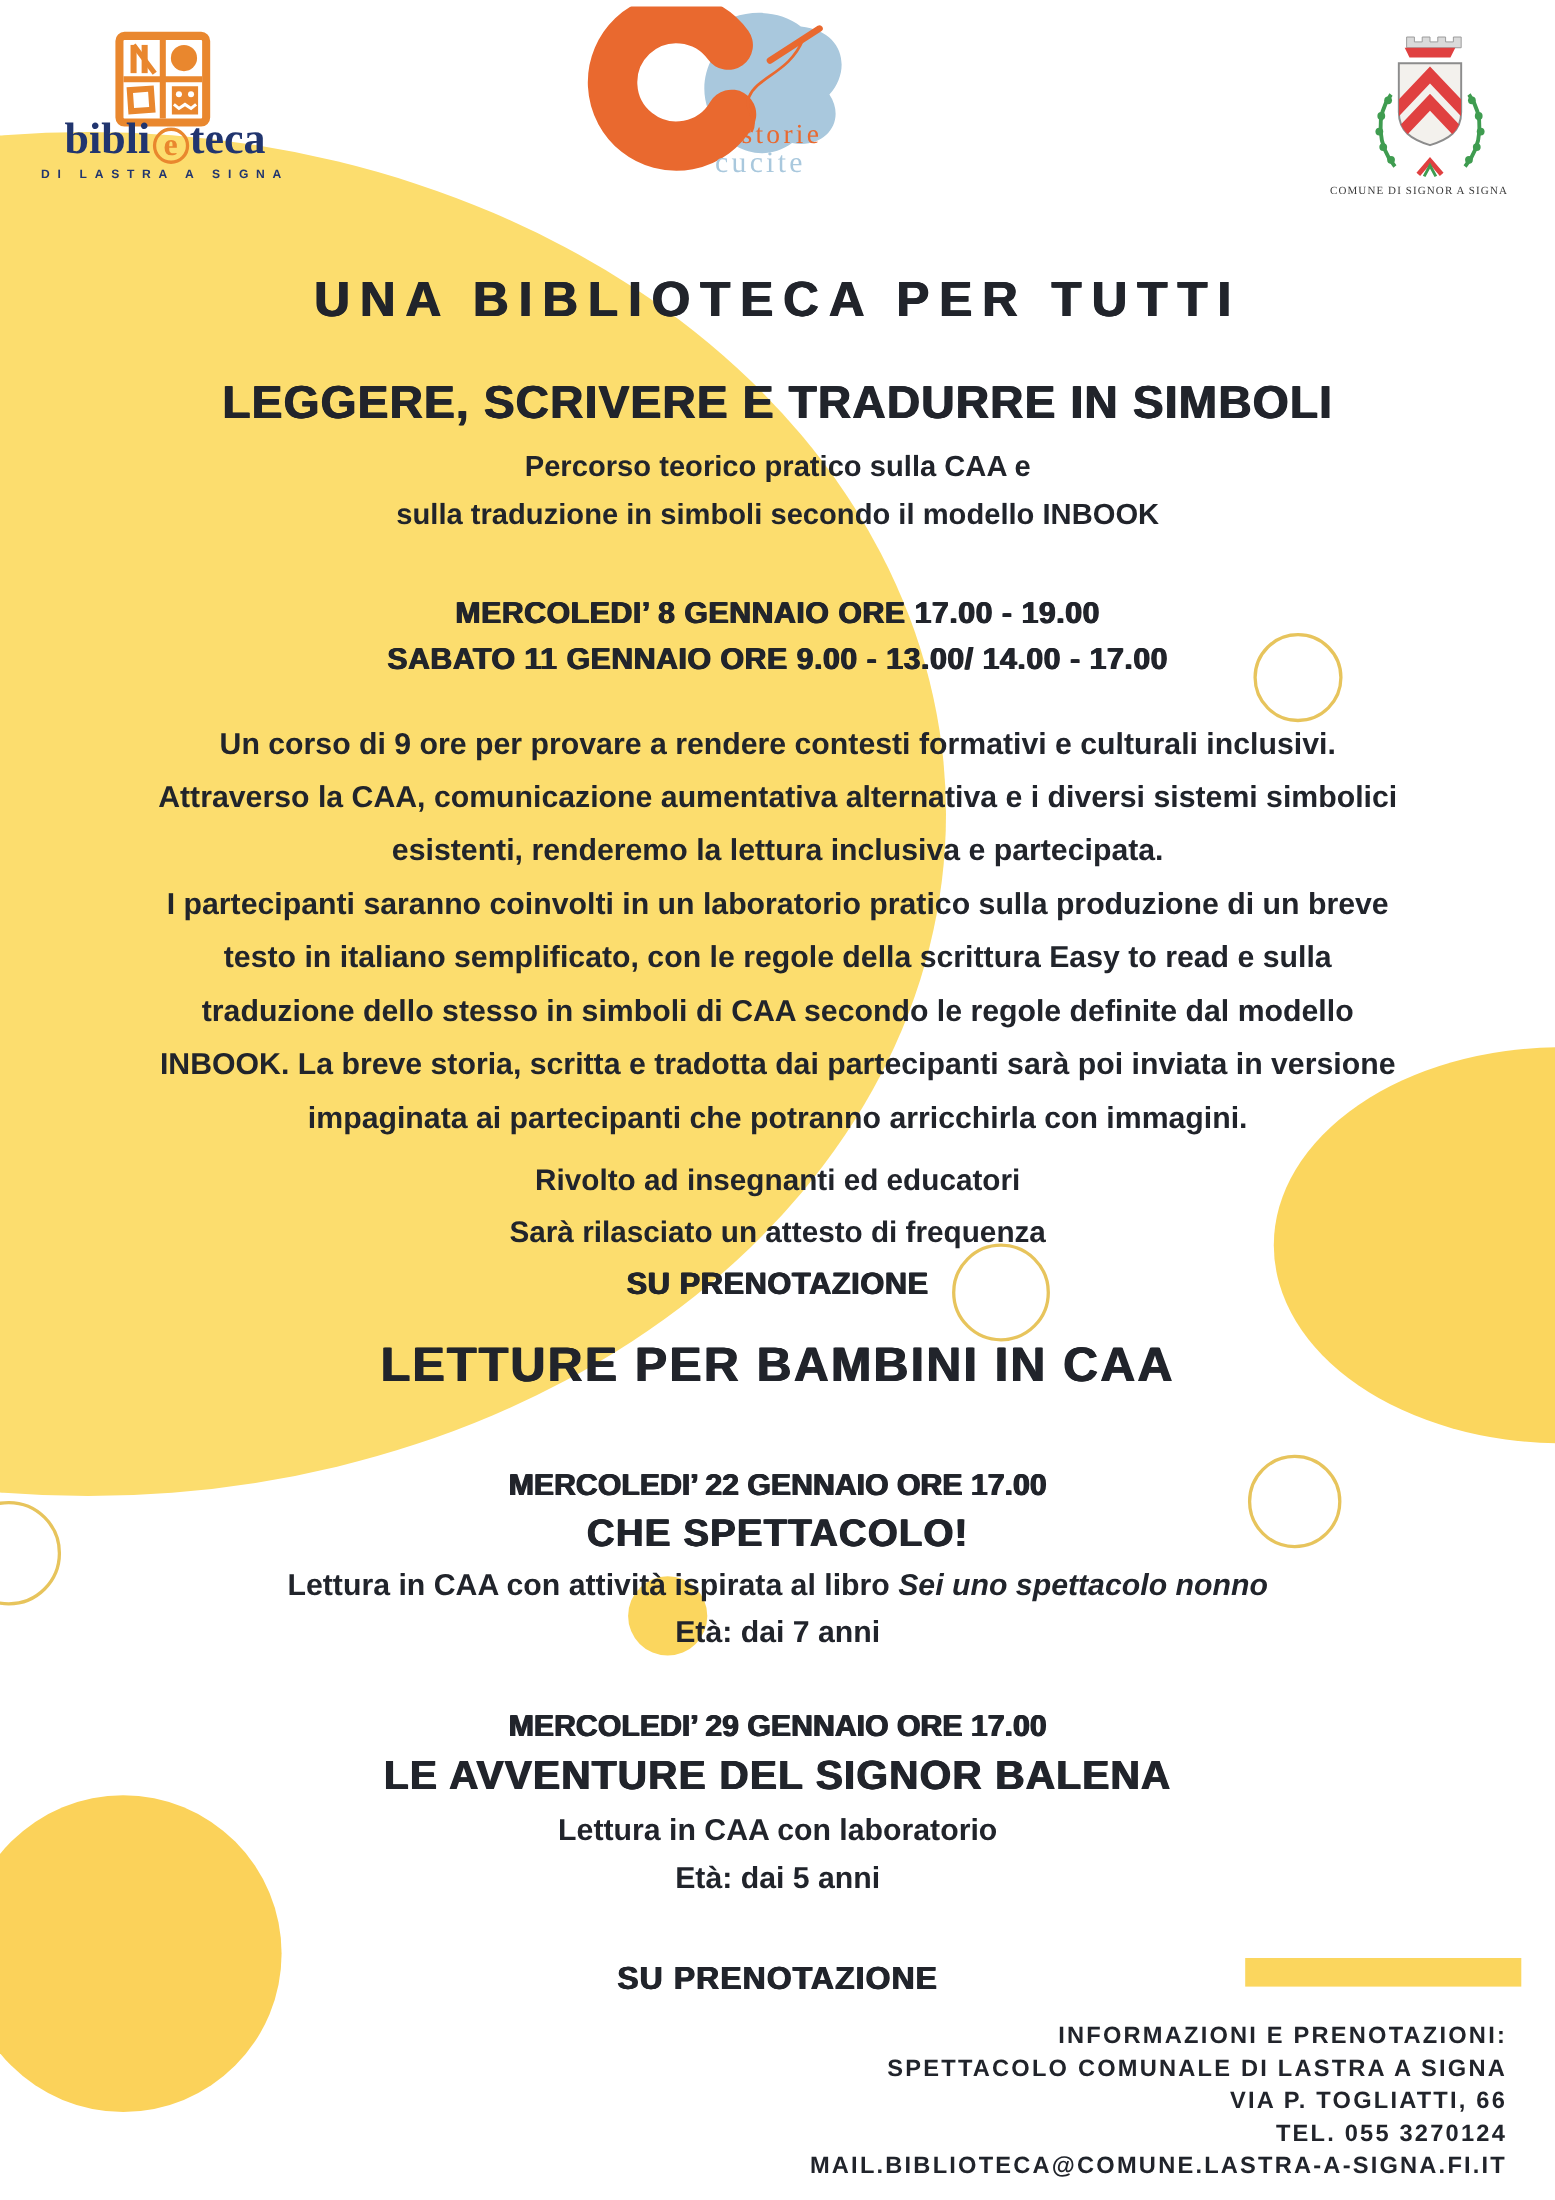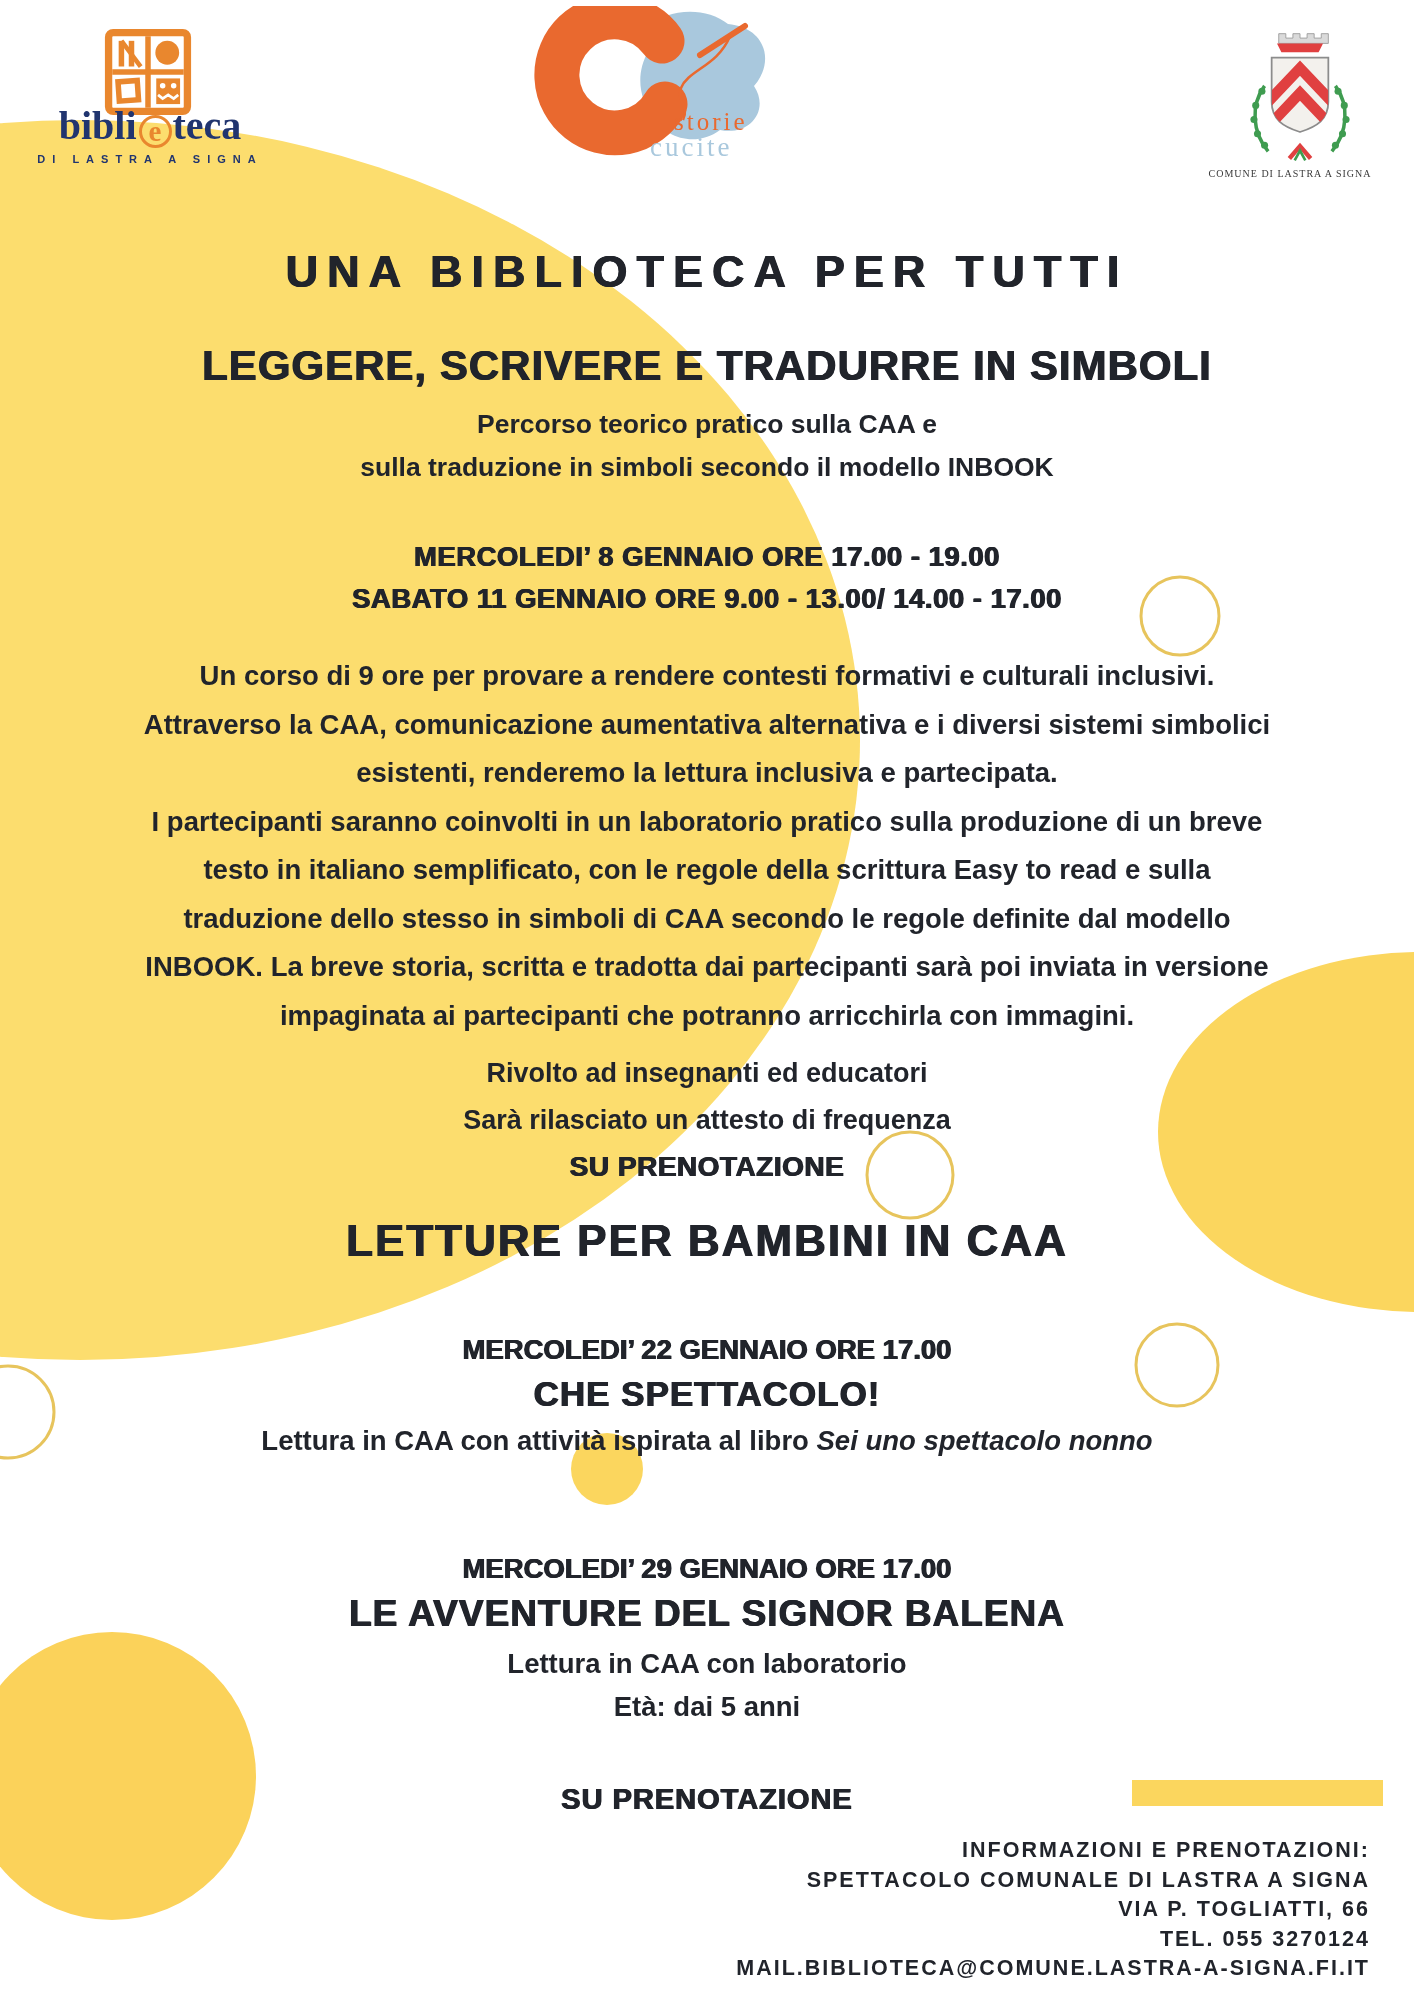--- a/index.html
+++ b/index.html
@@ -102,21 +102,21 @@
         <circle cx="30" cy="141" r="4"></circle>
       <circle cx="113" cy="80" r="4"></circle>
         <circle cx="120" cy="96" r="4"></circle>
         <circle cx="122" cy="112" r="4"></circle>
       <circle cx="118" cy="128" r="4"></circle>
         <circle cx="110" cy="141" r="4"></circle>
     </g>
     <path d="M58 156 L70 142 L82 156" fill="none" stroke-width="5" stroke="#E04040"></path>
     <path d="M64 158 L70 147 L76 158" fill="none" stroke-width="3" stroke="#3F9C50"></path>
   </svg>
-  <div class="abs stemma-caption">COMUNE DI LASTRA A SIGNA</div>
+  <div class="abs stemma-caption">COMUNE DI SIGNOR A SIGNA</div>
 
   <div class="abs ctr hv title" style="top:246px;">UNA BIBLIOTECA PER TUTTI</div>
   <div class="abs ctr hv subtitle" style="top:342px;">LEGGERE, SCRIVERE E TRADURRE IN SIMBOLI</div>
   <div class="abs ctr b intro" style="top:409px;">Percorso teorico pratico sulla CAA e</div>
   <div class="abs ctr b intro" style="top:452px;">sulla traduzione in simboli secondo il modello INBOOK</div>
 
   <div class="abs ctr hv dateline" style="top:541px;">MERCOLEDI’ 8 GENNAIO ORE 17.00 - 19.00</div>
   <div class="abs ctr hv dateline" style="top:583px;">SABATO 11 GENNAIO ORE 9.00 - 13.00/ 14.00 - 17.00</div>
 
   <div class="abs" style="top:652px;left:0;right:0;">
@@ -134,20 +134,21 @@
   <div class="abs ctr b audline" style="top:1105px;">Sarà rilasciato un attesto di frequenza</div>
   <div class="abs ctr hv booking1" style="top:1151px;">SU PRENOTAZIONE</div>
 
   <div class="abs ctr hv section-title" style="top:1216px;">LETTURE PER BAMBINI IN CAA</div>
 
   <div class="abs ctr hv ev-line" style="top:1334px;">MERCOLEDI’ 22 GENNAIO ORE 17.00</div>
   <div class="abs ctr hv ev-title1" style="top:1374px;">CHE SPETTACOLO!</div>
   <div class="abs ctr b ev-line" style="top:1425px;">
     <span>Lettura in CAA con attività ispirata al libro </span><span class="it">Sei uno spettacolo nonno</span>
   </div>
+  <div class="abs ctr b ev-line" style="top:1468px;">Età: dai 7 anni</div>
 
   <div class="abs ctr hv ev-line" style="top:1553px;">MERCOLEDI’ 29 GENNAIO ORE 17.00</div>
   <div class="abs ctr hv ev-title2" style="top:1593px;">LE AVVENTURE DEL SIGNOR BALENA</div>
   <div class="abs ctr b ev-line" style="top:1648px;">Lettura in CAA con laboratorio</div>
   <div class="abs ctr b ev-line" style="top:1691px;">Età: dai 5 anni</div>
 
   <div class="abs ctr hv booking2" style="top:1783px;">SU PRENOTAZIONE</div>
 
   <div class="abs contact" style="top:1836px;">
       <div class="cline">INFORMAZIONI E PRENOTAZIONI:</div>

